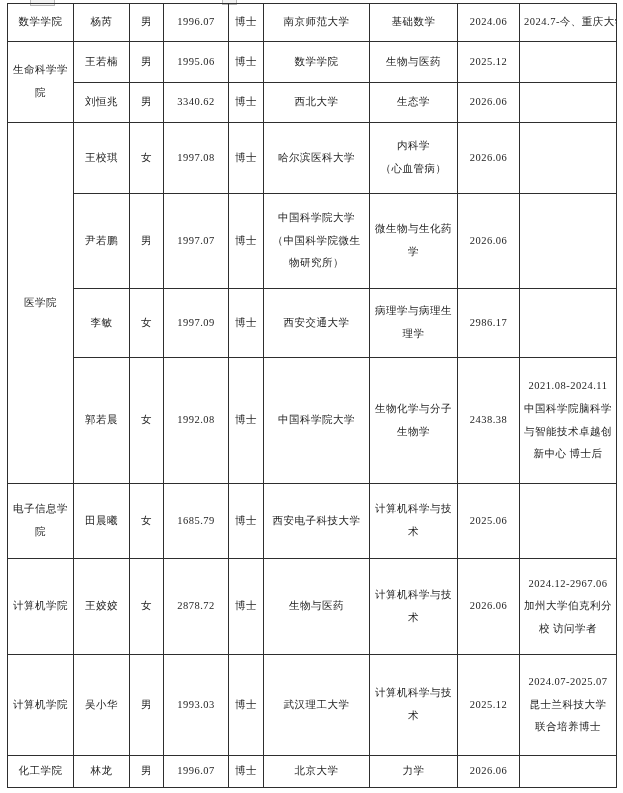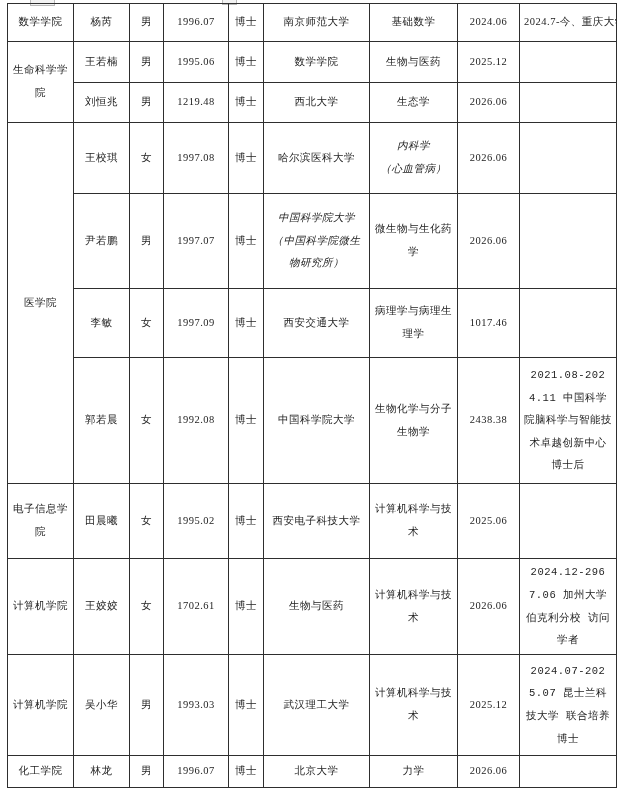--- a/index.html
+++ b/index.html
@@ -28,23 +28,23 @@
     vertical-align:middle;
     font-size:10.5px;
     color:#1d1d1d;
     line-height:2.15;
     letter-spacing:0.5px;
     padding:1px 4px;
     overflow:hidden;
     word-break:break-all;
   }
   td.num{letter-spacing:0;}
-  td.remark{font-size:9px;line-height:2.45;letter-spacing:0;padding:1px 5px;font-family:Liberation Mono, monospace;}
+  td.remark{font-size:9px;line-height:2.45;letter-spacing:0;padding:1px 5px;}
   td.remark-xs{font-size:7.5px;line-height:1.2;letter-spacing:-0.3px;white-space:nowrap;padding:0 1px;}
-  td.prewrap{white-space:pre-line;font-style:italic;}
+  td.prewrap{white-space:pre-line;}
 </style>
 </head>
 <body>
 
 <div class="page">
 
   <div class="artifact a1"></div>
   <div class="artifact a2"></div>
 
   <table class="roster">
@@ -78,21 +78,21 @@
         <td class="num">1995.06</td>
         <td>博士</td>
         <td>数学学院</td>
         <td>生物与医药</td>
         <td class="num">2025.12</td>
         <td class="remark"></td>
       </tr>
       <tr style="height:40px">
         <td>刘恒兆</td>
         <td>男</td>
-        <td class="num">1219.48</td>
+        <td class="num">3340.62</td>
         <td>博士</td>
         <td>西北大学</td>
         <td>生态学</td>
         <td class="num">2026.06</td>
         <td class="remark"></td>
       </tr>
       <tr style="height:71px">
         <td rowspan="4">医学院</td>
         <td>王校琪</td>
         <td>女</td>
@@ -115,49 +115,49 @@
         <td class="num">2026.06</td>
         <td class="remark"></td>
       </tr>
       <tr style="height:69px">
         <td>李敏</td>
         <td>女</td>
         <td class="num">1997.09</td>
         <td>博士</td>
         <td>西安交通大学</td>
         <td>病理学与病理生理学</td>
-        <td class="num">1017.46</td>
+        <td class="num">2986.17</td>
         <td class="remark"></td>
       </tr>
       <tr style="height:126px">
         <td>郭若晨</td>
         <td>女</td>
         <td class="num">1992.08</td>
         <td>博士</td>
         <td>中国科学院大学</td>
         <td>生物化学与分子生物学</td>
         <td class="num">2438.38</td>
         <td class="remark">2021.08-2024.11 中国科学院脑科学与智能技术卓越创新中心 博士后</td>
       </tr>
       <tr style="height:75px">
         <td>电子信息学院</td>
         <td>田晨曦</td>
         <td>女</td>
-        <td class="num">1995.02</td>
+        <td class="num">1685.79</td>
         <td>博士</td>
         <td>西安电子科技大学</td>
         <td>计算机科学与技术</td>
         <td class="num">2025.06</td>
         <td class="remark"></td>
       </tr>
       <tr style="height:96px">
         <td>计算机学院</td>
         <td>王姣姣</td>
         <td>女</td>
-        <td class="num">1702.61</td>
+        <td class="num">2878.72</td>
         <td>博士</td>
         <td>生物与医药</td>
         <td>计算机科学与技术</td>
         <td class="num">2026.06</td>
         <td class="remark">2024.12-2967.06 加州大学伯克利分校 访问学者</td>
       </tr>
       <tr style="height:101px">
         <td>计算机学院</td>
         <td>吴小华</td>
         <td>男</td>

